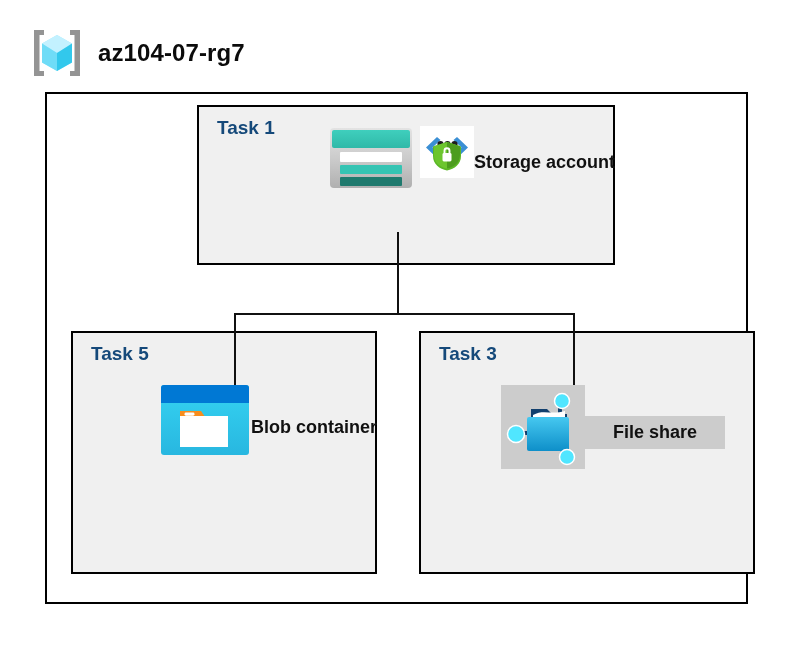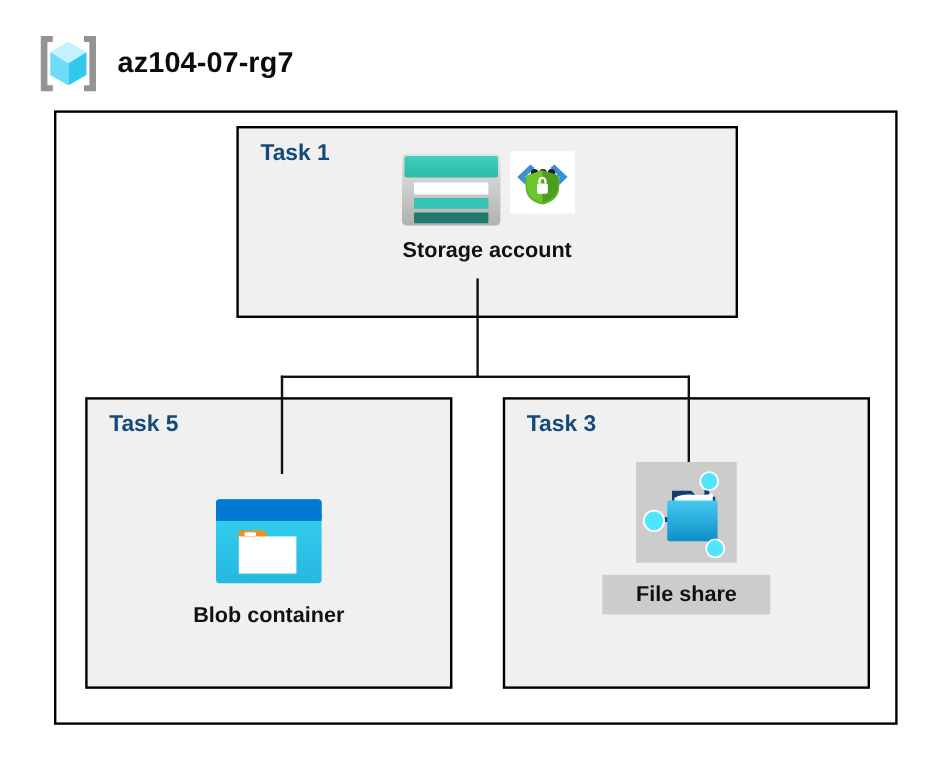--- a/index.html
+++ b/index.html
@@ -59,37 +59,37 @@
 
   
   .task-box {
     position: absolute;
     background: #f0f0f0;
     border: 2px solid #000000;
     box-sizing: border-box;
   }
   #task1-box { left: 197px; top: 105px; width: 418px; height: 160px; }
   #task2-box { left: 71px;  top: 331px; width: 306px; height: 243px; }
-  #task3-box { left: 419px; top: 331px; width: 306px; height: 243px; }
+  #task3-box { left: 419px; top: 331px; width: 336px; height: 243px; }
 
   .task-label {
     position: absolute;
     left: 18px;
     top: 10px;
     font-size: 19px;
     font-weight: bold;
     color: #15497a;
     white-space: nowrap;
   }
 
   
   .node {
     position: absolute;
     display: flex;
-    flex-direction: column;
+    flex-direction: row;
     align-items: center;
     justify-content: flex-end;
   }
   .node-caption {
     font-size: 18px;
     font-weight: bold;
     color: #111111;
     white-space: nowrap;
     text-align: center;
   }
@@ -99,21 +99,21 @@
   #node-storage .icon-row {
     display: flex;
     align-items: flex-start;
     justify-content: center;
     gap: 6px;
     height: 66px;
   }
   #node-storage .node-caption { margin-top: 6px; }
 
   
-  #node-blob { left: 71px; top: 414px; width: 306px; }
+  #node-blob { left: 71px; top: 383px; width: 306px; }
   #node-blob .node-caption { margin-top: 14px; }
 
   
   #node-fileshare { left: 419px; top: 385px; width: 306px; }
   #node-fileshare .node-caption { margin-top: 10px; }
 
   .icon-selected-bg {
     background: #cccccc;
     padding: 2px;
   }

